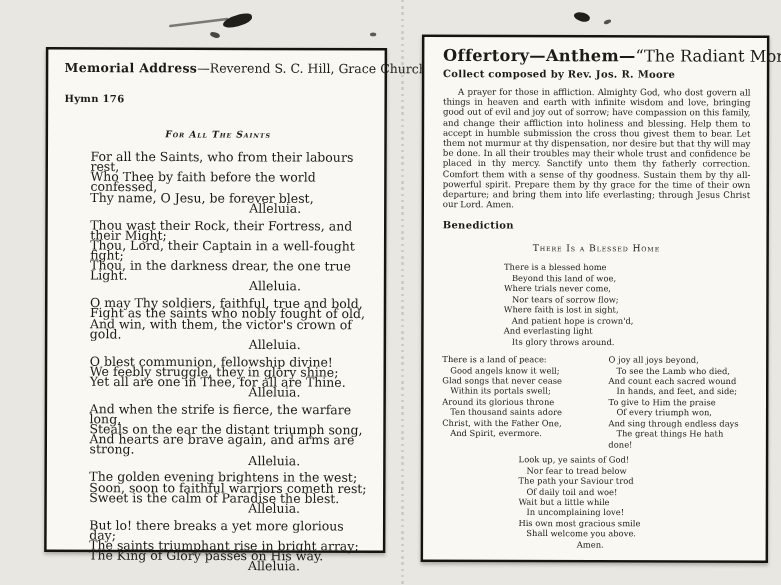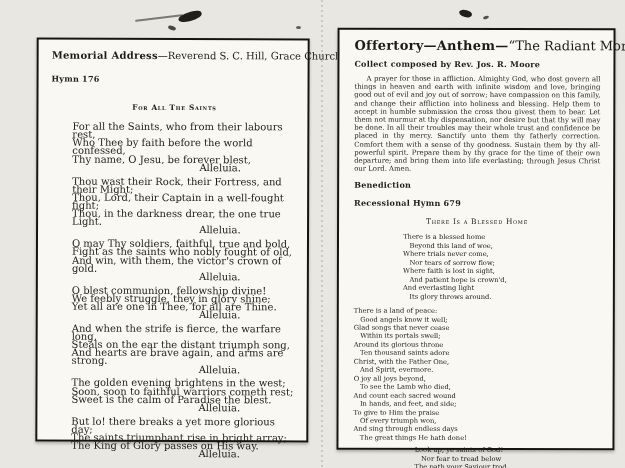--- a/index.html
+++ b/index.html
@@ -26,36 +26,36 @@
     position:absolute;background:#f9f8f3;border:2px solid #16140f;
     box-sizing:border-box;box-shadow:0 2px 3px rgba(0,0,0,.25);
   }
   .page-left{left:36px;top:38px;width:273px;height:404px;transform:rotate(.2deg);padding:11px 10px 6px 13px;}
   .page-right{left:337px;top:28px;width:278px;height:422px;transform:rotate(.15deg);padding:11px 13px 6px 15px;}
 
   .bl{font-weight:bold;letter-spacing:.25px;}
   .hdr-line{font-size:10px;white-space:nowrap;line-height:9px;}
   .hymn-no{font-size:8px;margin-top:15px;line-height:9px;}
   .sc-title{font-variant:small-caps;letter-spacing:.7px;text-align:center;font-size:7.4px;font-weight:bold;}
-  .lt-title{margin-top:19px;margin-bottom:11px;}
+  .lt-title{margin-top:19px;margin-bottom:11px;font-style:italic;}
   .verses{margin-left:21px;}
   .verse{white-space:pre-wrap;font-size:10px;line-height:8.15px;margin-bottom:5.6px;}
 
   .off-line{font-size:13px;white-space:nowrap;line-height:10px;}
   .attr{font-style:italic;text-align:right;font-size:7.2px;padding-right:12px;line-height:9px;margin-top:1px;}
-  .collect-hd{font-size:8px;line-height:10px;margin-top:8px;}
+  .collect-hd{font-size:8px;line-height:10px;margin-top:3px;}
   .prayer{font-size:6.9px;line-height:8.2px;text-align:justify;text-indent:12px;margin-top:6px;}
   .bened{font-size:8px;line-height:10px;margin-top:7px;}
   .recess{font-size:8px;line-height:10px;margin-top:8px;}
   .rt-title{margin-top:9px;margin-bottom:7px;font-weight:normal;}
   .vblock{white-space:pre-wrap;font-size:6.7px;line-height:8.45px;}
   .center-wrap{display:flex;justify-content:center;}
   .v1-shift{padding-right:44px;}
   .v4-shift{padding-right:26px;margin-top:4px;}
-  .cols{display:flex;margin-top:6px;flex-direction:column;}
+  .cols{display:flex;margin-top:6px;}
   .col1{width:133px;}
   .col2{flex:1;}
 </style>
 </head>
 <body>
 
 <div class="canvas">
 
   <div class="binding"></div>
   <div class="ink ink1"></div>
@@ -103,21 +103,20 @@
       </div>
   </div>
 
   <div class="page page-right">
     <div class="off-line">
       <span class="bl">Offertory—Anthem—</span><span>“The Radiant Morn Hath Passed Away”</span>
     </div>
     <div class="bl collect-hd">Collect composed by Rev. Jos. R. Moore</div>
     <div class="prayer">A prayer for those in affliction. Almighty God, who dost govern all things in heaven and earth with infinite wisdom and love, bringing good out of evil and joy out of sorrow; have compassion on this family, and change their affliction into holiness and blessing. Help them to accept in humble submission the cross thou givest them to bear. Let them not murmur at thy dispensation, nor desire but that thy will may be done. In all their troubles may their whole trust and confidence be placed in thy mercy. Sanctify unto them thy fatherly correction. Comfort them with a sense of thy goodness. Sustain them by thy all-powerful spirit. Prepare them by thy grace for the time of their own departure; and bring them into life everlasting; through Jesus Christ our Lord. Amen.</div>
     <div class="bl bened">Benediction</div>
-    <div class="bl recess">Recessional Hymn 679</div>
     <div class="sc-title rt-title">There Is a Blessed Home</div>
 
     <div class="center-wrap v1-shift">
       <div class="vblock">There is a blessed home
    Beyond this land of woe,
 Where trials never come,
    Nor tears of sorrow flow;
 Where faith is lost in sight,
    And patient hope is crown'd,
 And everlasting light

